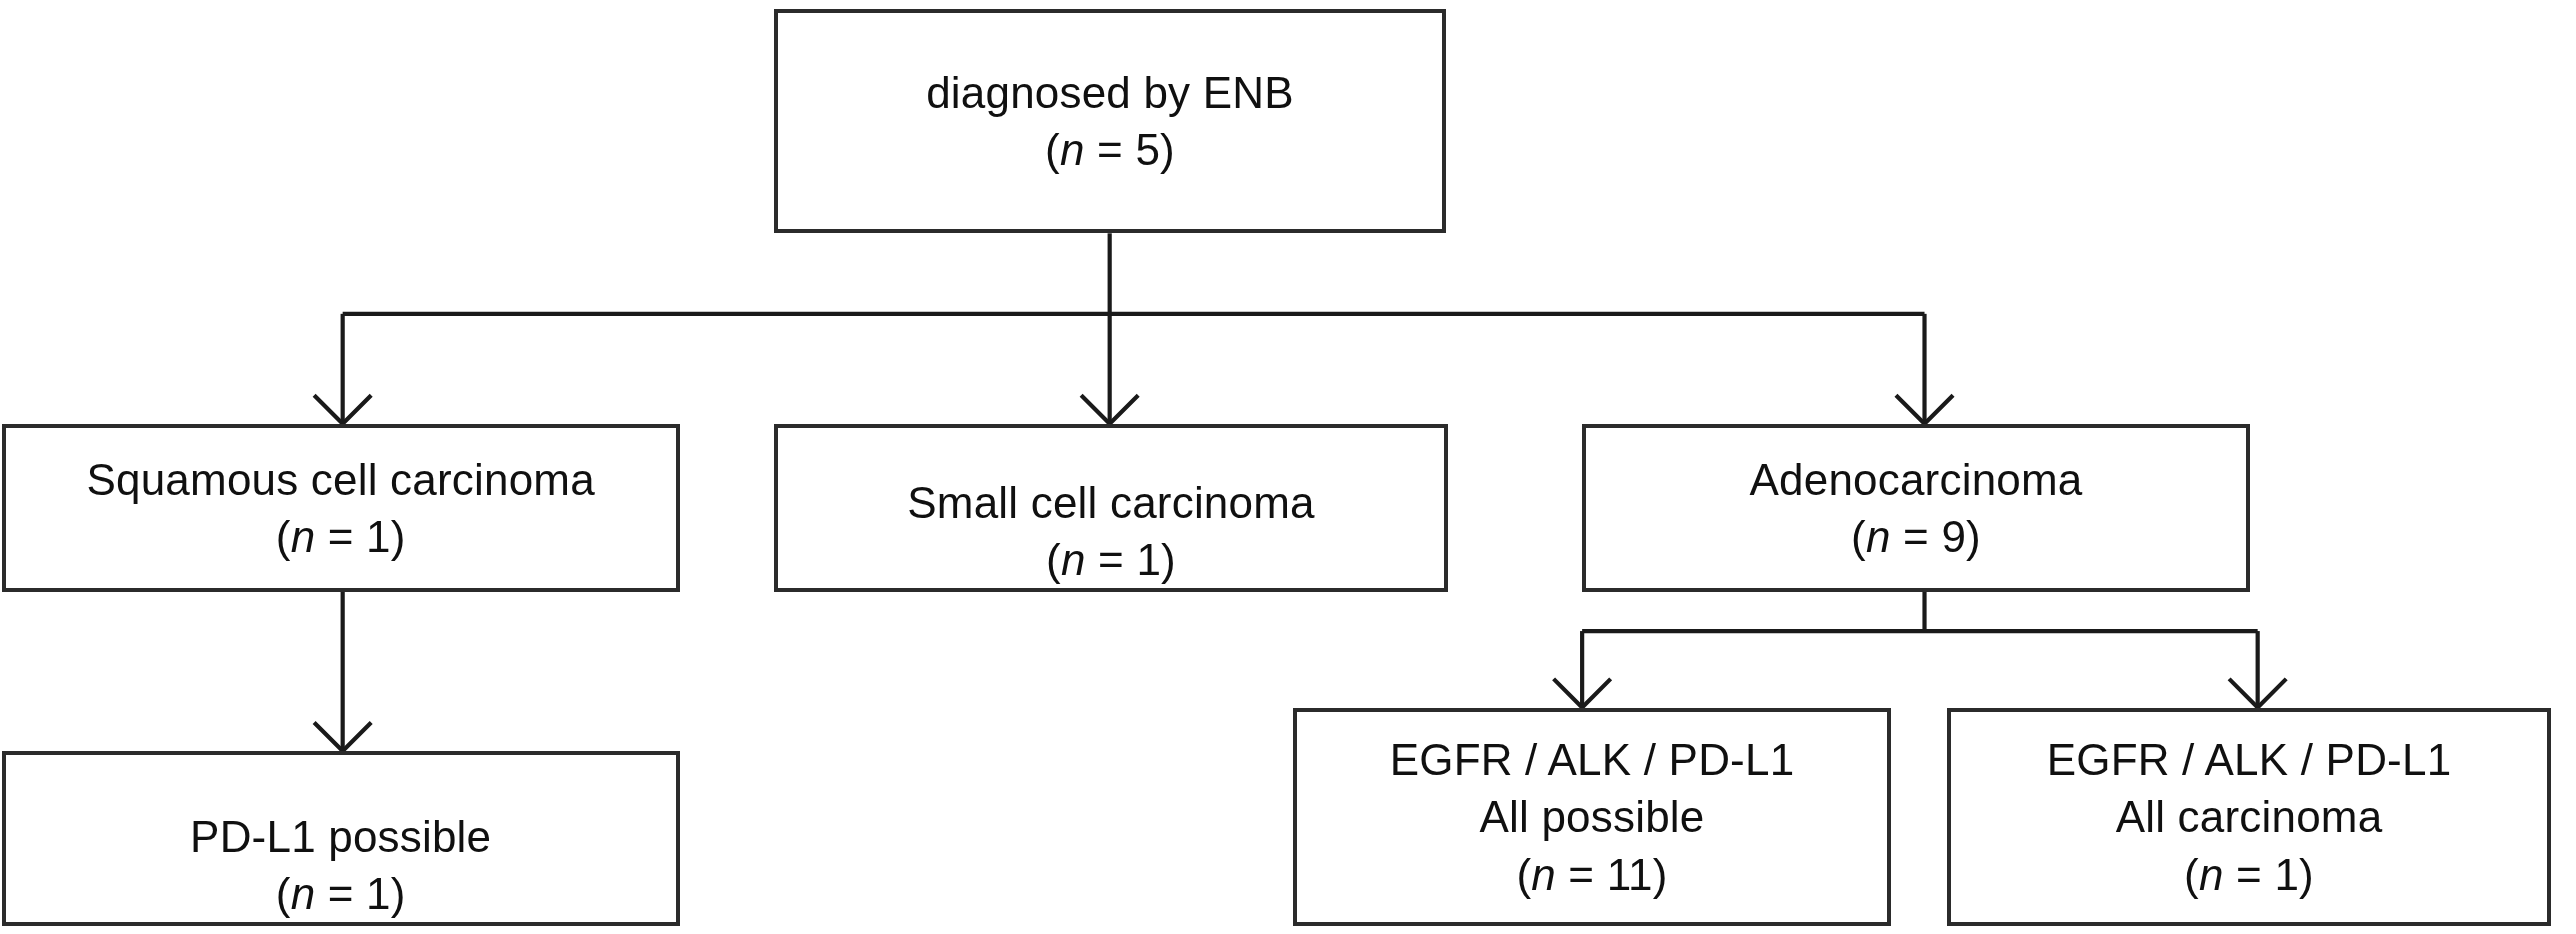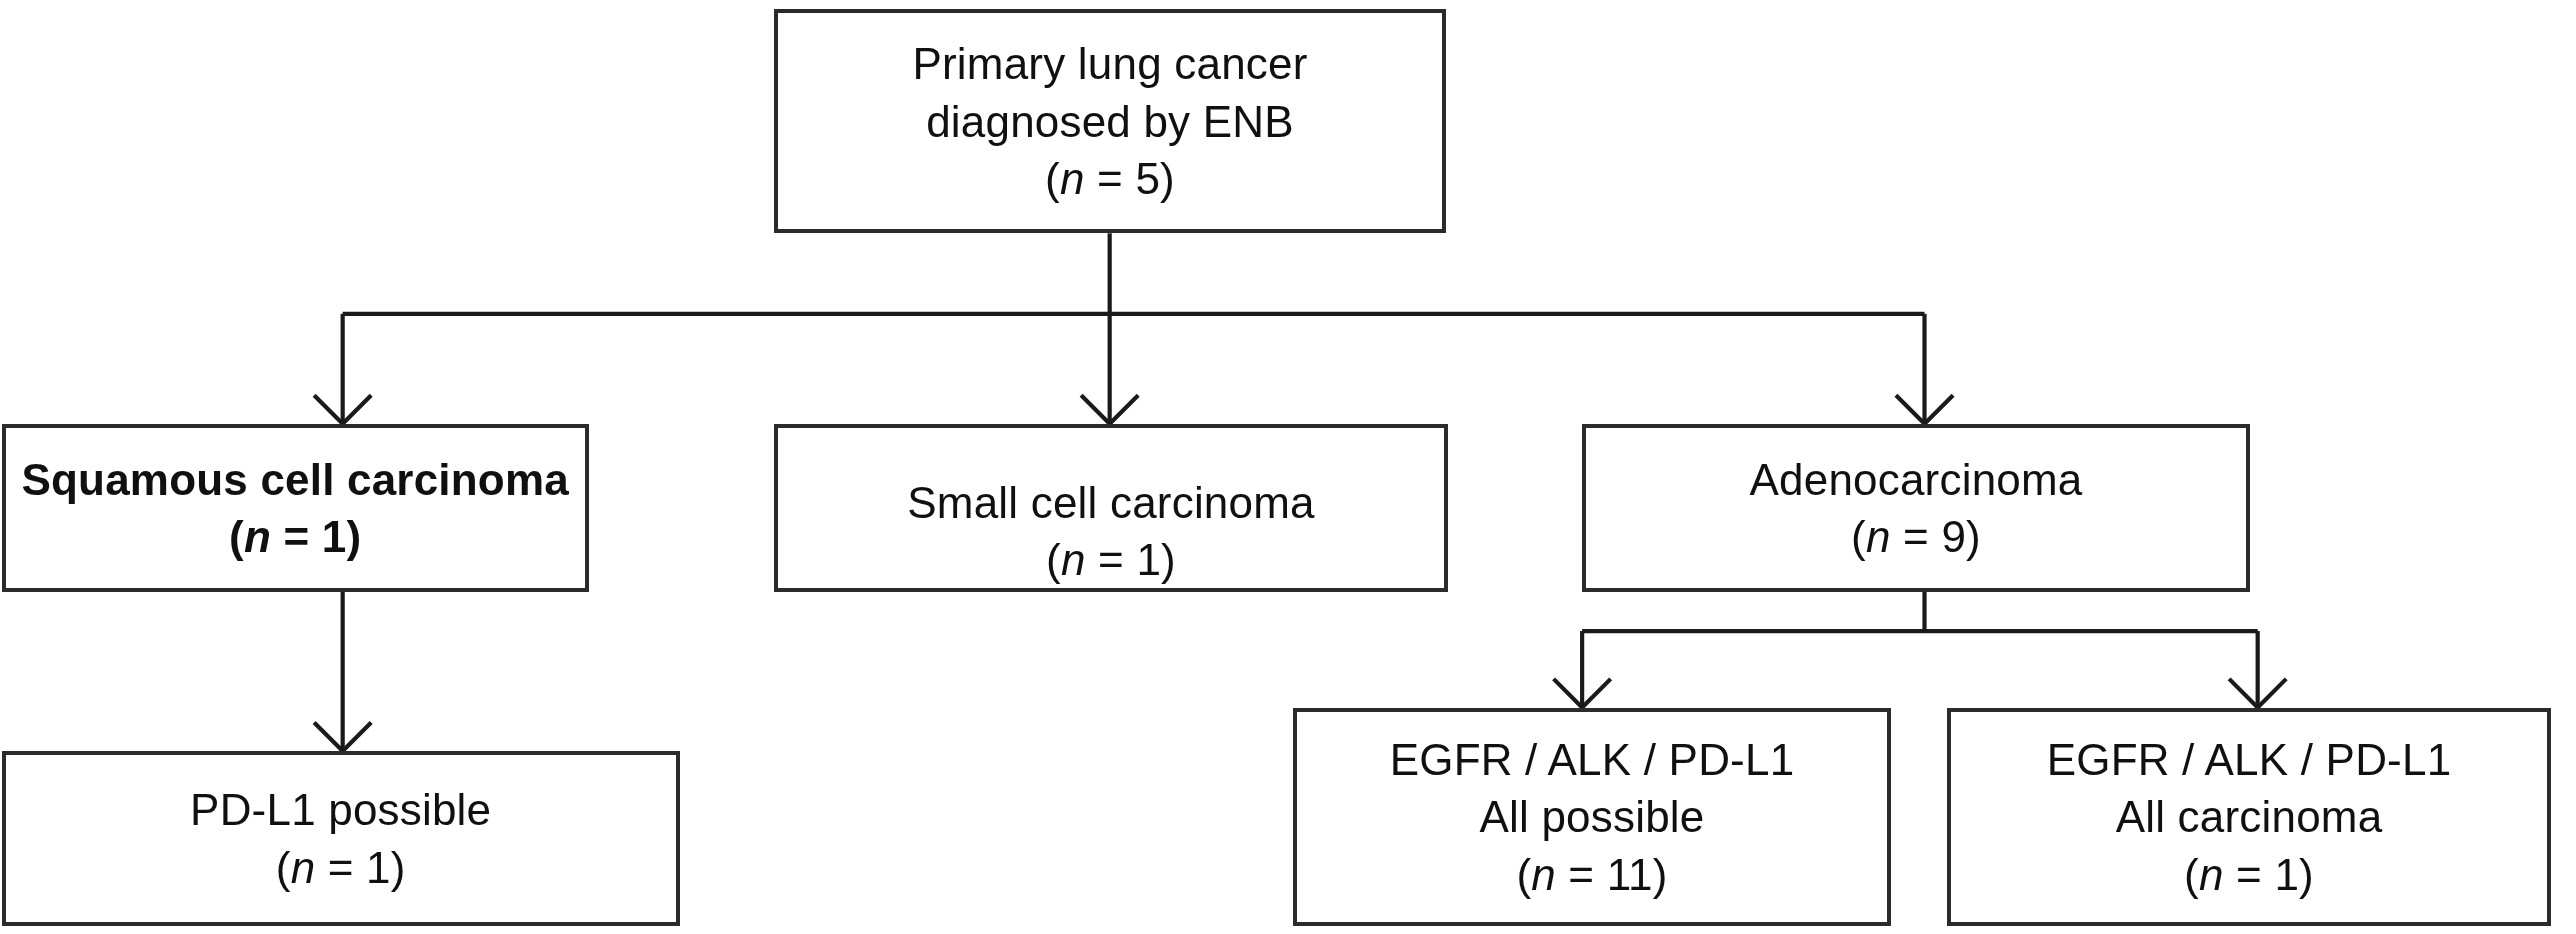--- a/index.html
+++ b/index.html
@@ -69,37 +69,36 @@
       <line x1="2293" y1="705" x2="2293" y2="752" stroke="#1a1a1a" stroke-width="5"></line>
       <line x1="1885" y1="752" x2="2690" y2="752" stroke="#1a1a1a" stroke-width="5"></line>
       <line x1="1885" y1="752" x2="1885" y2="843" stroke="#1a1a1a" stroke-width="5"></line>
       <path d="M 1851 809 L 1885 843 L 1919 809" fill="none" stroke="#1a1a1a" stroke-width="5" stroke-linecap="butt"></path>
       <line x1="2690" y1="752" x2="2690" y2="843" stroke="#1a1a1a" stroke-width="5"></line>
       <path d="M 2656 809 L 2690 843 L 2724 809" fill="none" stroke="#1a1a1a" stroke-width="5" stroke-linecap="butt"></path>
     </svg>
 
   <div id="node-layer">
       <div class="node-box" style="left: 774px; top: 9.2px; width: 672px; height: 224px; border-color: rgb(43, 43, 43); background: rgb(255, 255, 255); color: rgb(16, 16, 16);">
-        <span class="node-line">Primary lung cancer</span>
         <span class="node-line">diagnosed by ENB</span>
         <span class="node-line"><span>(</span><span class="n-italic">n</span><span> = </span><span>5</span><span>)</span></span>
       </div>
-      <div class="node-box" style="left: 1.7px; top: 424px; width: 587px; height: 168px; border-color: rgb(43, 43, 43); background: rgb(255, 255, 255); color: rgb(16, 16, 16); font-weight: bold;">
+      <div class="node-box" style="left: 1.7px; top: 424px; width: 678px; height: 168px; border-color: rgb(43, 43, 43); background: rgb(255, 255, 255); color: rgb(16, 16, 16);">
         <span class="node-line">Squamous cell carcinoma</span>
         <span class="node-line"><span>(</span><span class="n-italic">n</span><span> = </span><span>1</span><span>)</span></span>
       </div>
       <div class="node-box" style="left: 774px; top: 424px; width: 674px; height: 168px; border-color: rgb(43, 43, 43); background: rgb(255, 255, 255); color: rgb(16, 16, 16); justify-content: flex-end;">
         <span class="node-line">Small cell carcinoma</span>
         <span class="node-line"><span>(</span><span class="n-italic">n</span><span> = </span><span>1</span><span>)</span></span>
       </div>
       <div class="node-box" style="left: 1582px; top: 424px; width: 668px; height: 168px; border-color: rgb(43, 43, 43); background: rgb(255, 255, 255); color: rgb(16, 16, 16);">
         <span class="node-line">Adenocarcinoma</span>
         <span class="node-line"><span>(</span><span class="n-italic">n</span><span> = </span><span>9</span><span>)</span></span>
       </div>
-      <div class="node-box" style="left: 1.7px; top: 751px; width: 678px; height: 175px; border-color: rgb(43, 43, 43); background: rgb(255, 255, 255); color: rgb(16, 16, 16);">
+      <div class="node-box" style="left: 1.7px; top: 751px; width: 678px; height: 175px; border-color: rgb(43, 43, 43); background: rgb(255, 255, 255); color: rgb(16, 16, 16); justify-content: flex-end;">
         <span class="node-line">PD-L1 possible</span>
         <span class="node-line"><span>(</span><span class="n-italic">n</span><span> = </span><span>1</span><span>)</span></span>
       </div>
       <div class="node-box" style="left: 1293px; top: 708px; width: 598px; height: 218px; border-color: rgb(43, 43, 43); background: rgb(255, 255, 255); color: rgb(16, 16, 16);">
         <span class="node-line">EGFR / ALK / PD-L1</span>
         <span class="node-line">All possible</span>
         <span class="node-line"><span>(</span><span class="n-italic">n</span><span> = </span><span>11</span><span>)</span></span>
       </div>
       <div class="node-box" style="left: 1947px; top: 708px; width: 604px; height: 218px; border-color: rgb(43, 43, 43); background: rgb(255, 255, 255); color: rgb(16, 16, 16);">
         <span class="node-line">EGFR / ALK / PD-L1</span>

